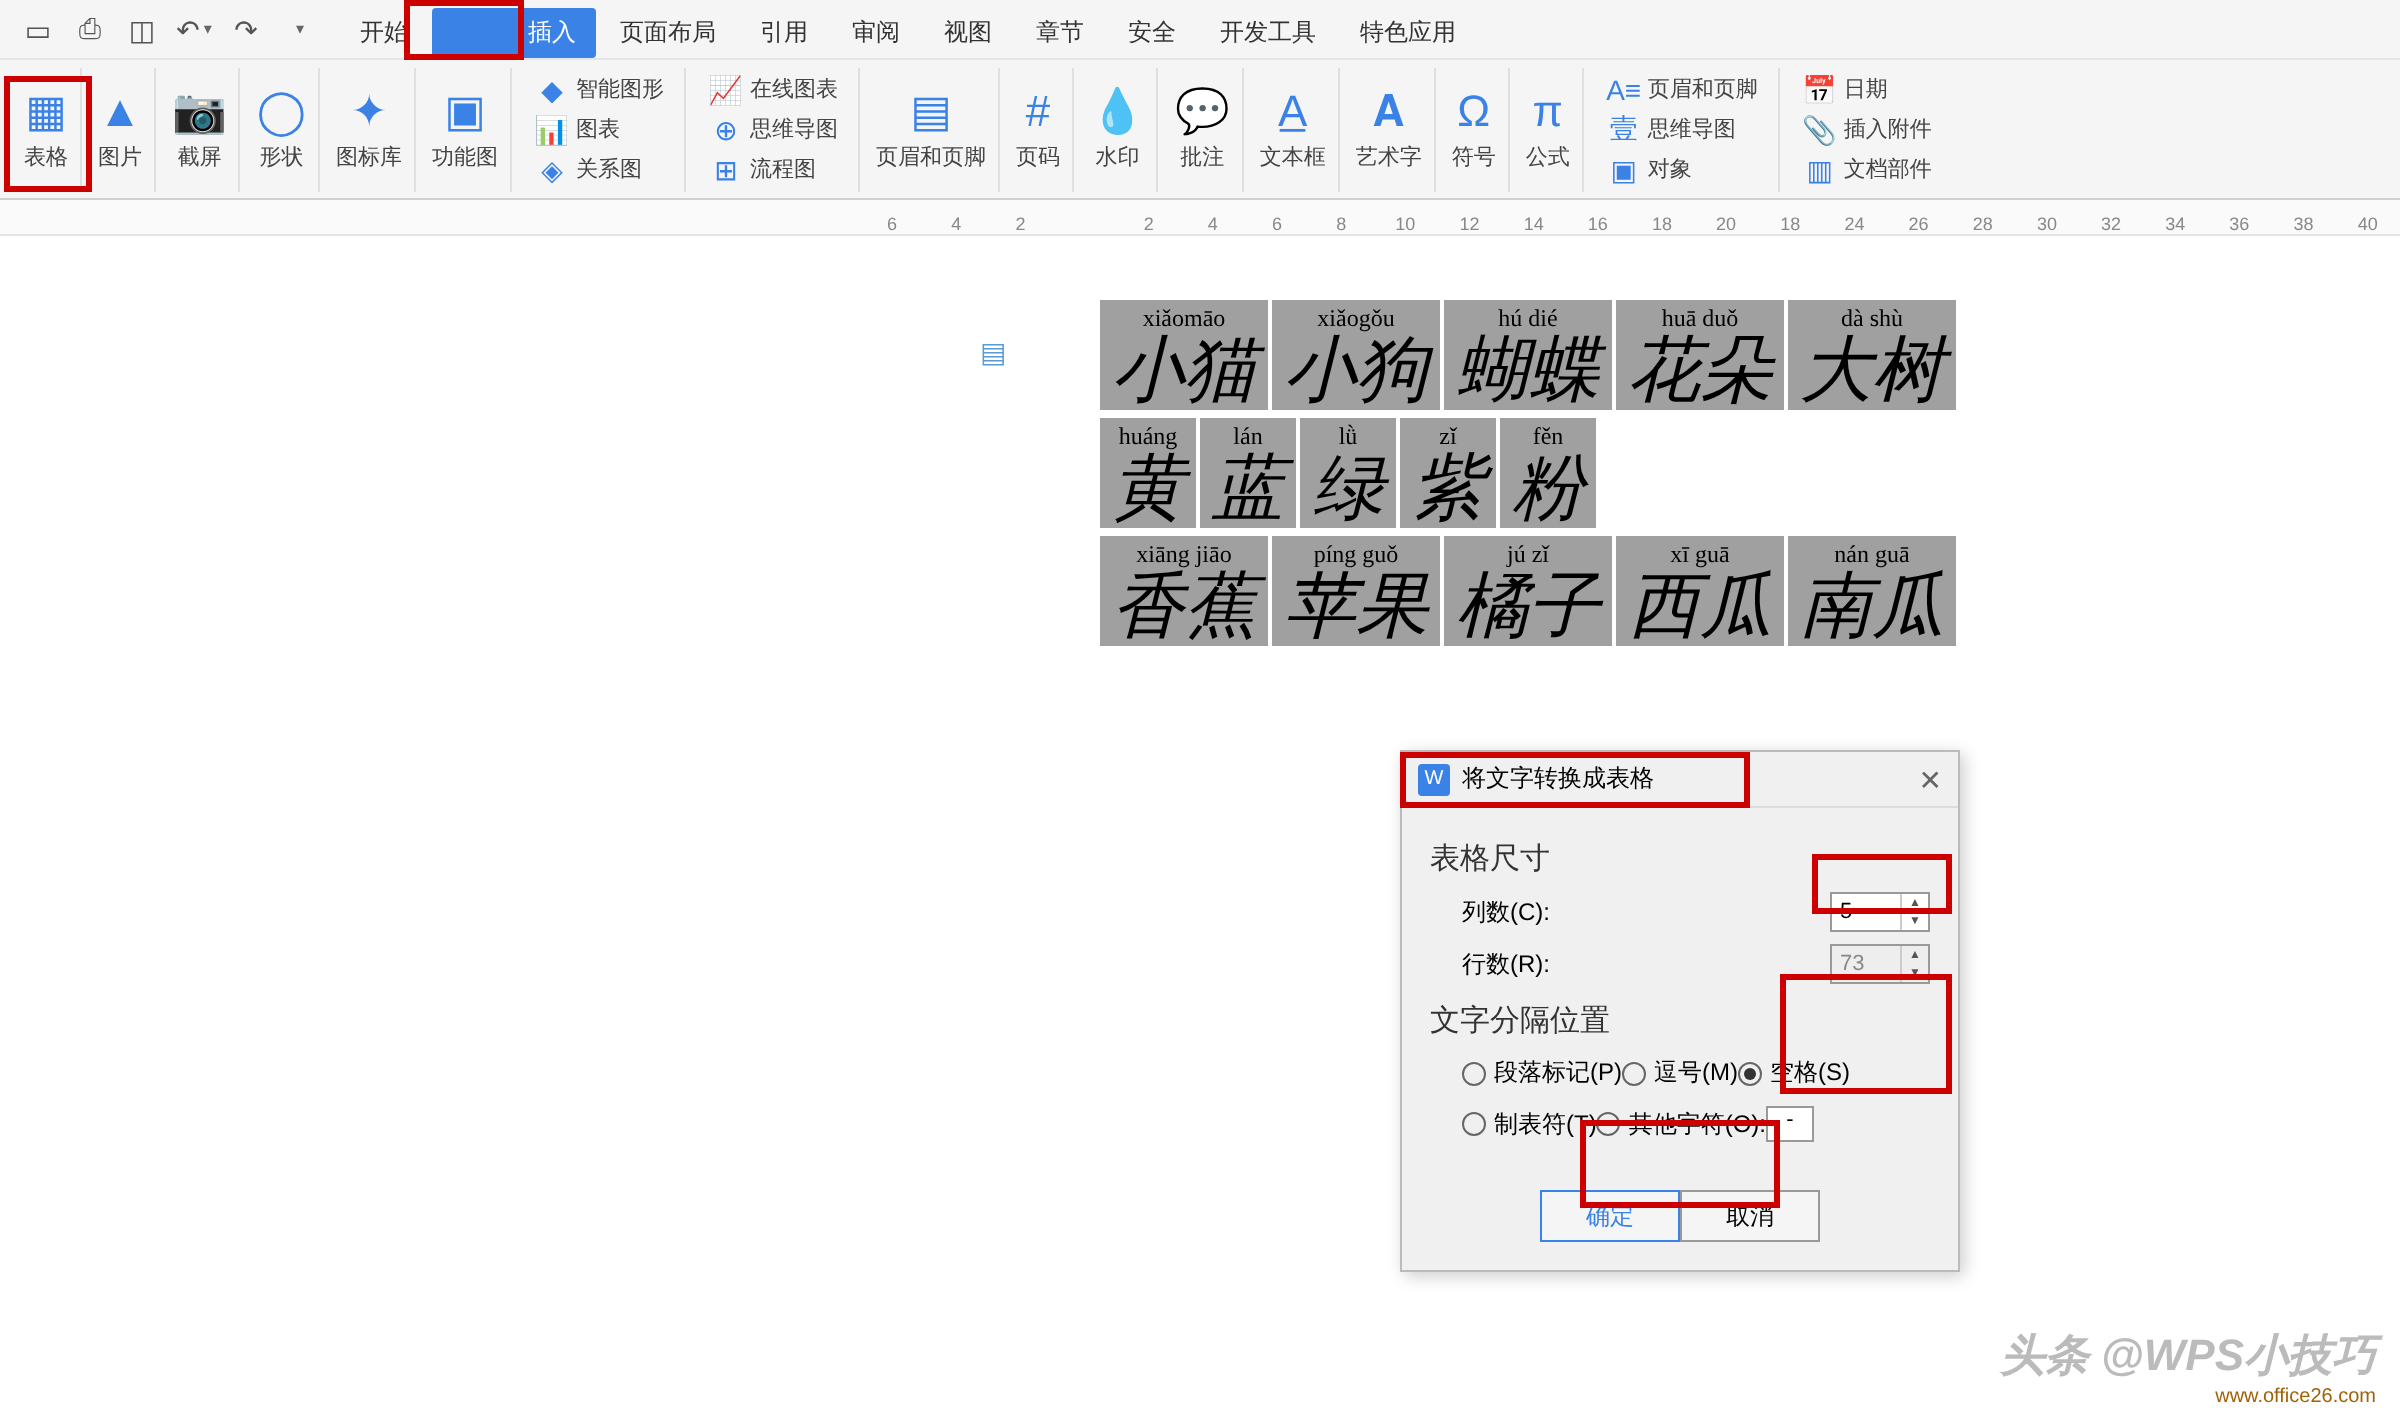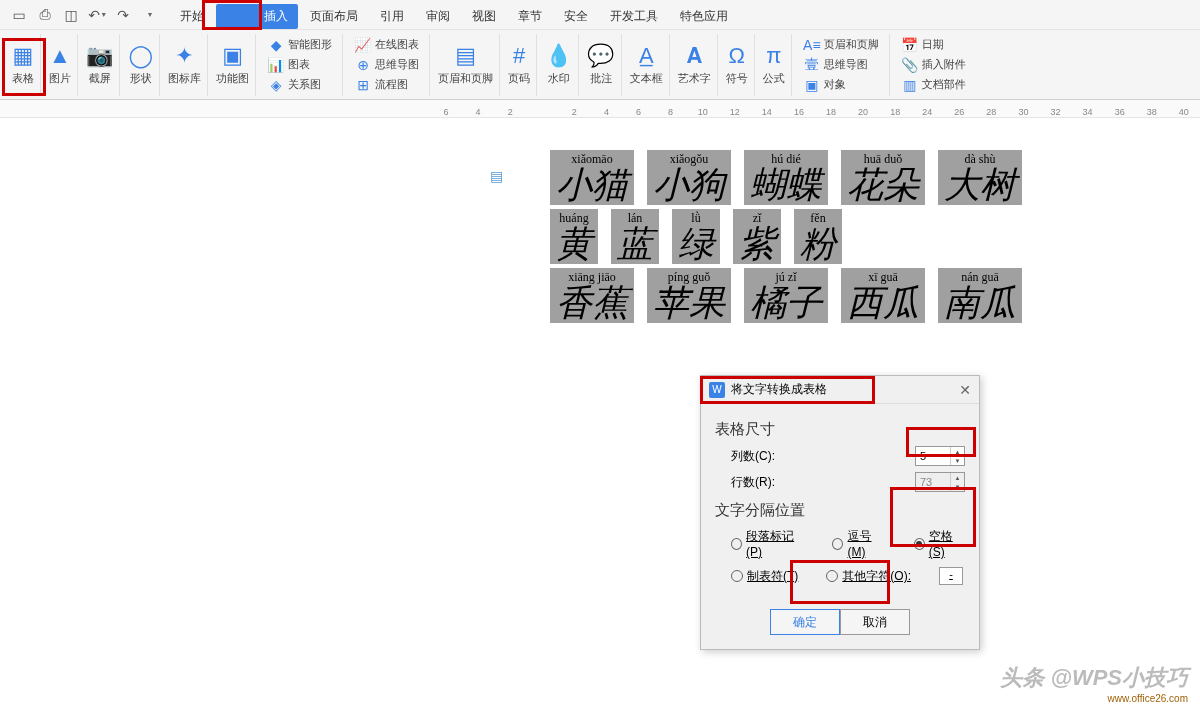--- a/index.html
+++ b/index.html
@@ -15,35 +15,35 @@
   .ribbon-big { display: flex; flex-direction: column; align-items: center; gap: 2px; }
   .ribbon-big .ico { font-size: 22px; color: #3b82e6; }
   .ribbon-small-stack { display: flex; flex-direction: column; gap: 2px; font-size: 11px; }
   .ribbon-small { display: flex; align-items: center; gap: 4px; white-space: nowrap; padding: 1px 4px; }
   .ribbon-small .ico-s { width: 16px; height: 16px; display: inline-flex; align-items: center; justify-content: center; color: #3b82e6; font-size: 14px; }
   .ruler { height: 18px; background: #fafafa; border-bottom: 1px solid #e5e5e5; position: relative; font-size: 9px; color: #888; display: flex; align-items: flex-end; padding-left: 430px; }
   .ruler span { display: inline-block; width: 33px; text-align: center; }
   .doc-area { position: absolute; top: 120px; left: 0; right: 0; bottom: 0; background: #fff; }
   .page-marker { position: absolute; top: 48px; left: 490px; color: #5a9bd5; font-size: 14px; }
   .doc-content { position: absolute; top: 30px; left: 550px; }
-  .word-row { display: flex; gap: 13px; margin-bottom: 4px; }
+  .word-row { display: flex; gap: 2px; margin-bottom: 4px; }
   .word-cell { background: #a0a0a0; color: #000; display: flex; flex-direction: column; align-items: center; justify-content: center; padding: 2px 6px; }
   .pinyin { font-size: 12px; font-family: serif; }
   .hanzi { font-size: 36px; font-family: serif; line-height: 1; font-style: italic; }
   .dialog { position: absolute; top: 375px; left: 700px; width: 280px; background: #f0f0f0; border: 1px solid #bbb; box-shadow: 2px 2px 8px rgba(0,0,0,.2); font-size: 12px; }
   .dialog-title { height: 28px; display: flex; align-items: center; padding: 0 8px; gap: 6px; border-bottom: 1px solid #ddd; }
   .dialog-title .logo { width: 16px; height: 16px; background: #3b82e6; border-radius: 2px; color: #fff; font-size: 10px; display: flex; align-items: center; justify-content: center; }
   .dialog-title .close { margin-left: auto; color: #666; font-size: 14px; cursor: pointer; }
   .dialog-body { padding: 10px 14px; }
   .section-label { font-size: 15px; margin: 6px 0 4px; color: #333; }
   .field-row { display: flex; align-items: center; justify-content: space-between; padding: 3px 0 3px 16px; }
   .spinner { width: 50px; height: 20px; border: 1px solid #999; background: #fff; display: flex; align-items: center; padding: 0 4px; font-size: 11px; position: relative; }
   .spinner .arrows { position: absolute; right: 0; top: 0; bottom: 0; width: 14px; border-left: 1px solid #ccc; display: flex; flex-direction: column; font-size: 6px; color: #555; }
   .spinner .arrows span { flex: 1; display: flex; align-items: center; justify-content: center; }
-  .radio-row { display: flex; align-items: center; gap: 28px; padding: 4px 0 4px 16px; text-decoration: underline; }
+  .radio-row { display: flex; align-items: center; gap: 0; padding: 4px 0 4px 16px; }
   .radio-item { display: flex; align-items: center; gap: 4px; }
   .radio { width: 12px; height: 12px; border: 1px solid #666; border-radius: 50%; display: inline-flex; align-items: center; justify-content: center; }
   .radio.selected::after { content: ""; width: 6px; height: 6px; background: #333; border-radius: 50%; }
   .other-input { width: 24px; height: 18px; border: 1px solid #999; background: #fff; text-align: center; font-size: 11px; }
   .dialog-footer { display: flex; justify-content: center; padding: 10px 0 14px; }
   .btn { width: 70px; height: 26px; border: 1px solid #999; background: #f5f5f5; font-size: 12px; cursor: pointer; display: flex; align-items: center; justify-content: center; }
   .btn.primary { border: 1px solid #3b82e6; color: #3b82e6; }
   .hl { position: absolute; border: 3px solid #c00; pointer-events: none; }
   .watermark { position: absolute; bottom: 6px; right: 12px; text-align: right; font-size: 13px; color: #999; }
   .watermark .line1 { font-size: 22px; font-style: italic; color: #bbb; font-weight: bold; }

